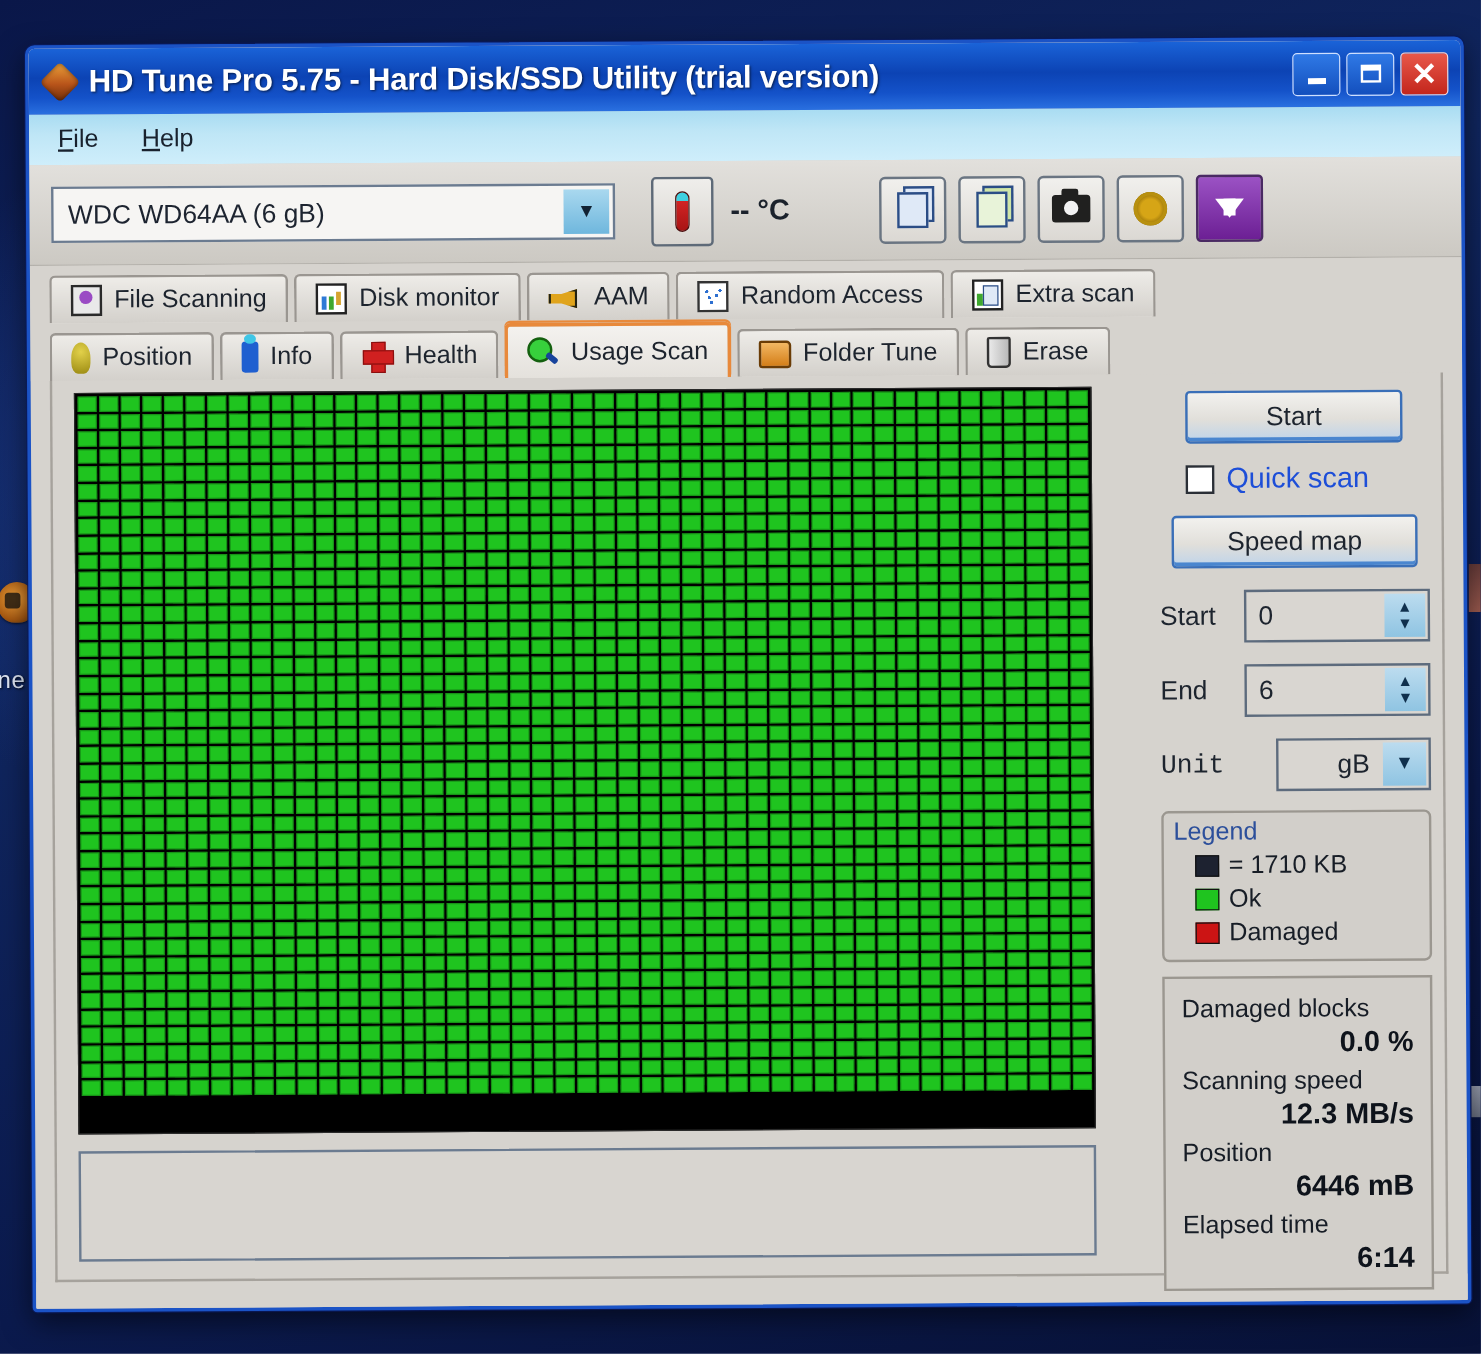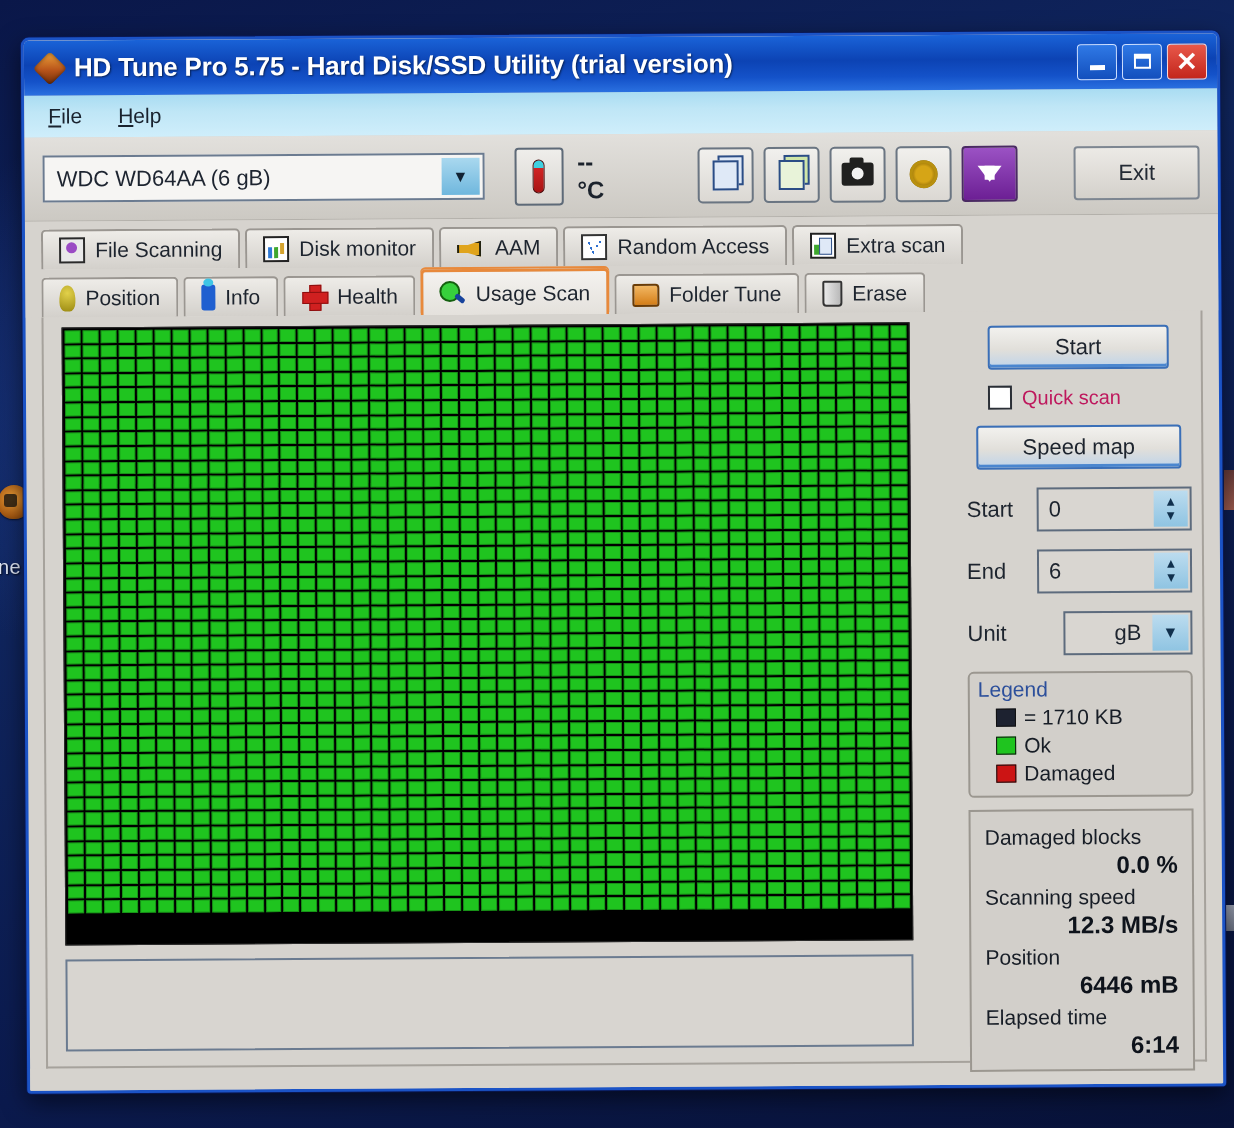--- a/index.html
+++ b/index.html
@@ -237,38 +237,38 @@
   .btn-3d {
     height:44px; border:2px solid #3a6fb8; border-radius:4px;
     background:linear-gradient(180deg,#f2f1ee 0%,#e1dfda 55%,#bfd4ea 100%);
     box-shadow: inset 0 -3px 0 #4a86cf;
     display:flex; align-items:center; justify-content:center;
     font-size:22px; color:#1d242e;
   }
   #start-btn { margin:6px 22px 0 22px; }
   #quick-row { display:flex; align-items:center; gap:10px; margin:16px 0 0 22px; }
   .chk { width:24px; height:24px; background:#fff; border:2px solid #2b2f36; }
-  #quick-label { font-size:20px; color:#be185d; }
+  #quick-label { font-size:24px; color:#1d4ed8; }
   #speedmap-btn { margin:16px 10px 0 10px; }
 
   .field-row { display:flex; align-items:center; margin-top:18px; gap:8px; }
   .field-label { font-size:22px; color:#1d242e; width:62px; flex:0 0 auto; }
   .spin {
     flex:1; height:44px; background:#d9d6d1; border:2px solid #5d6b7d;
     display:flex; align-items:center; padding-left:10px;
     font-size:22px; color:#1d242e; position:relative;
   }
   .spin .spin-btns {
     position:absolute; right:2px; top:2px; bottom:2px; width:34px;
     background:linear-gradient(180deg,#bcdcef,#8fc4e2);
     display:flex; flex-direction:column; align-items:center; justify-content:center;
     color:#10304d; font-size:13px; line-height:1.05;
   }
   #unit-row { display:flex; align-items:center; margin-top:18px; }
-  #unit-label { font-size:22px; color:#1d242e; width:96px; }
+  #unit-label { font-size:22px; color:#1d242e; width:96px;font-family:Liberation Mono, monospace; }
   #unit-select {
     flex:1; height:44px; background:#d9d6d1; border:2px solid #5d6b7d;
     display:flex; align-items:center; justify-content:center;
     font-size:22px; color:#1d242e; position:relative;
   }
   #unit-select .arrow-box2 {
     position:absolute; right:2px; top:2px; bottom:2px; width:36px;
     background:linear-gradient(180deg,#bcdcef,#8fc4e2);
     display:flex; align-items:center; justify-content:center; font-size:16px; color:#10304d;
   }
@@ -348,21 +348,20 @@
           <span class="ti-cam"></span>
         </div>
       <div class="tool-btn">
           <span class="ti-gear"></span>
         </div>
       <div id="arrow-btn">
           <span class="down-arrow"></span>
         </div>
     </div>
 
-    <div id="exit-btn">Exit</div>
   </div>
 
   <div id="tabs-wrap">
     <div class="tab-row">
       <div class="tab">
         <span class="tab-icon ic-file"></span>
         <span>File Scanning</span>
       </div>
       <div class="tab">
         <span class="tab-icon ic-bars"></span>

